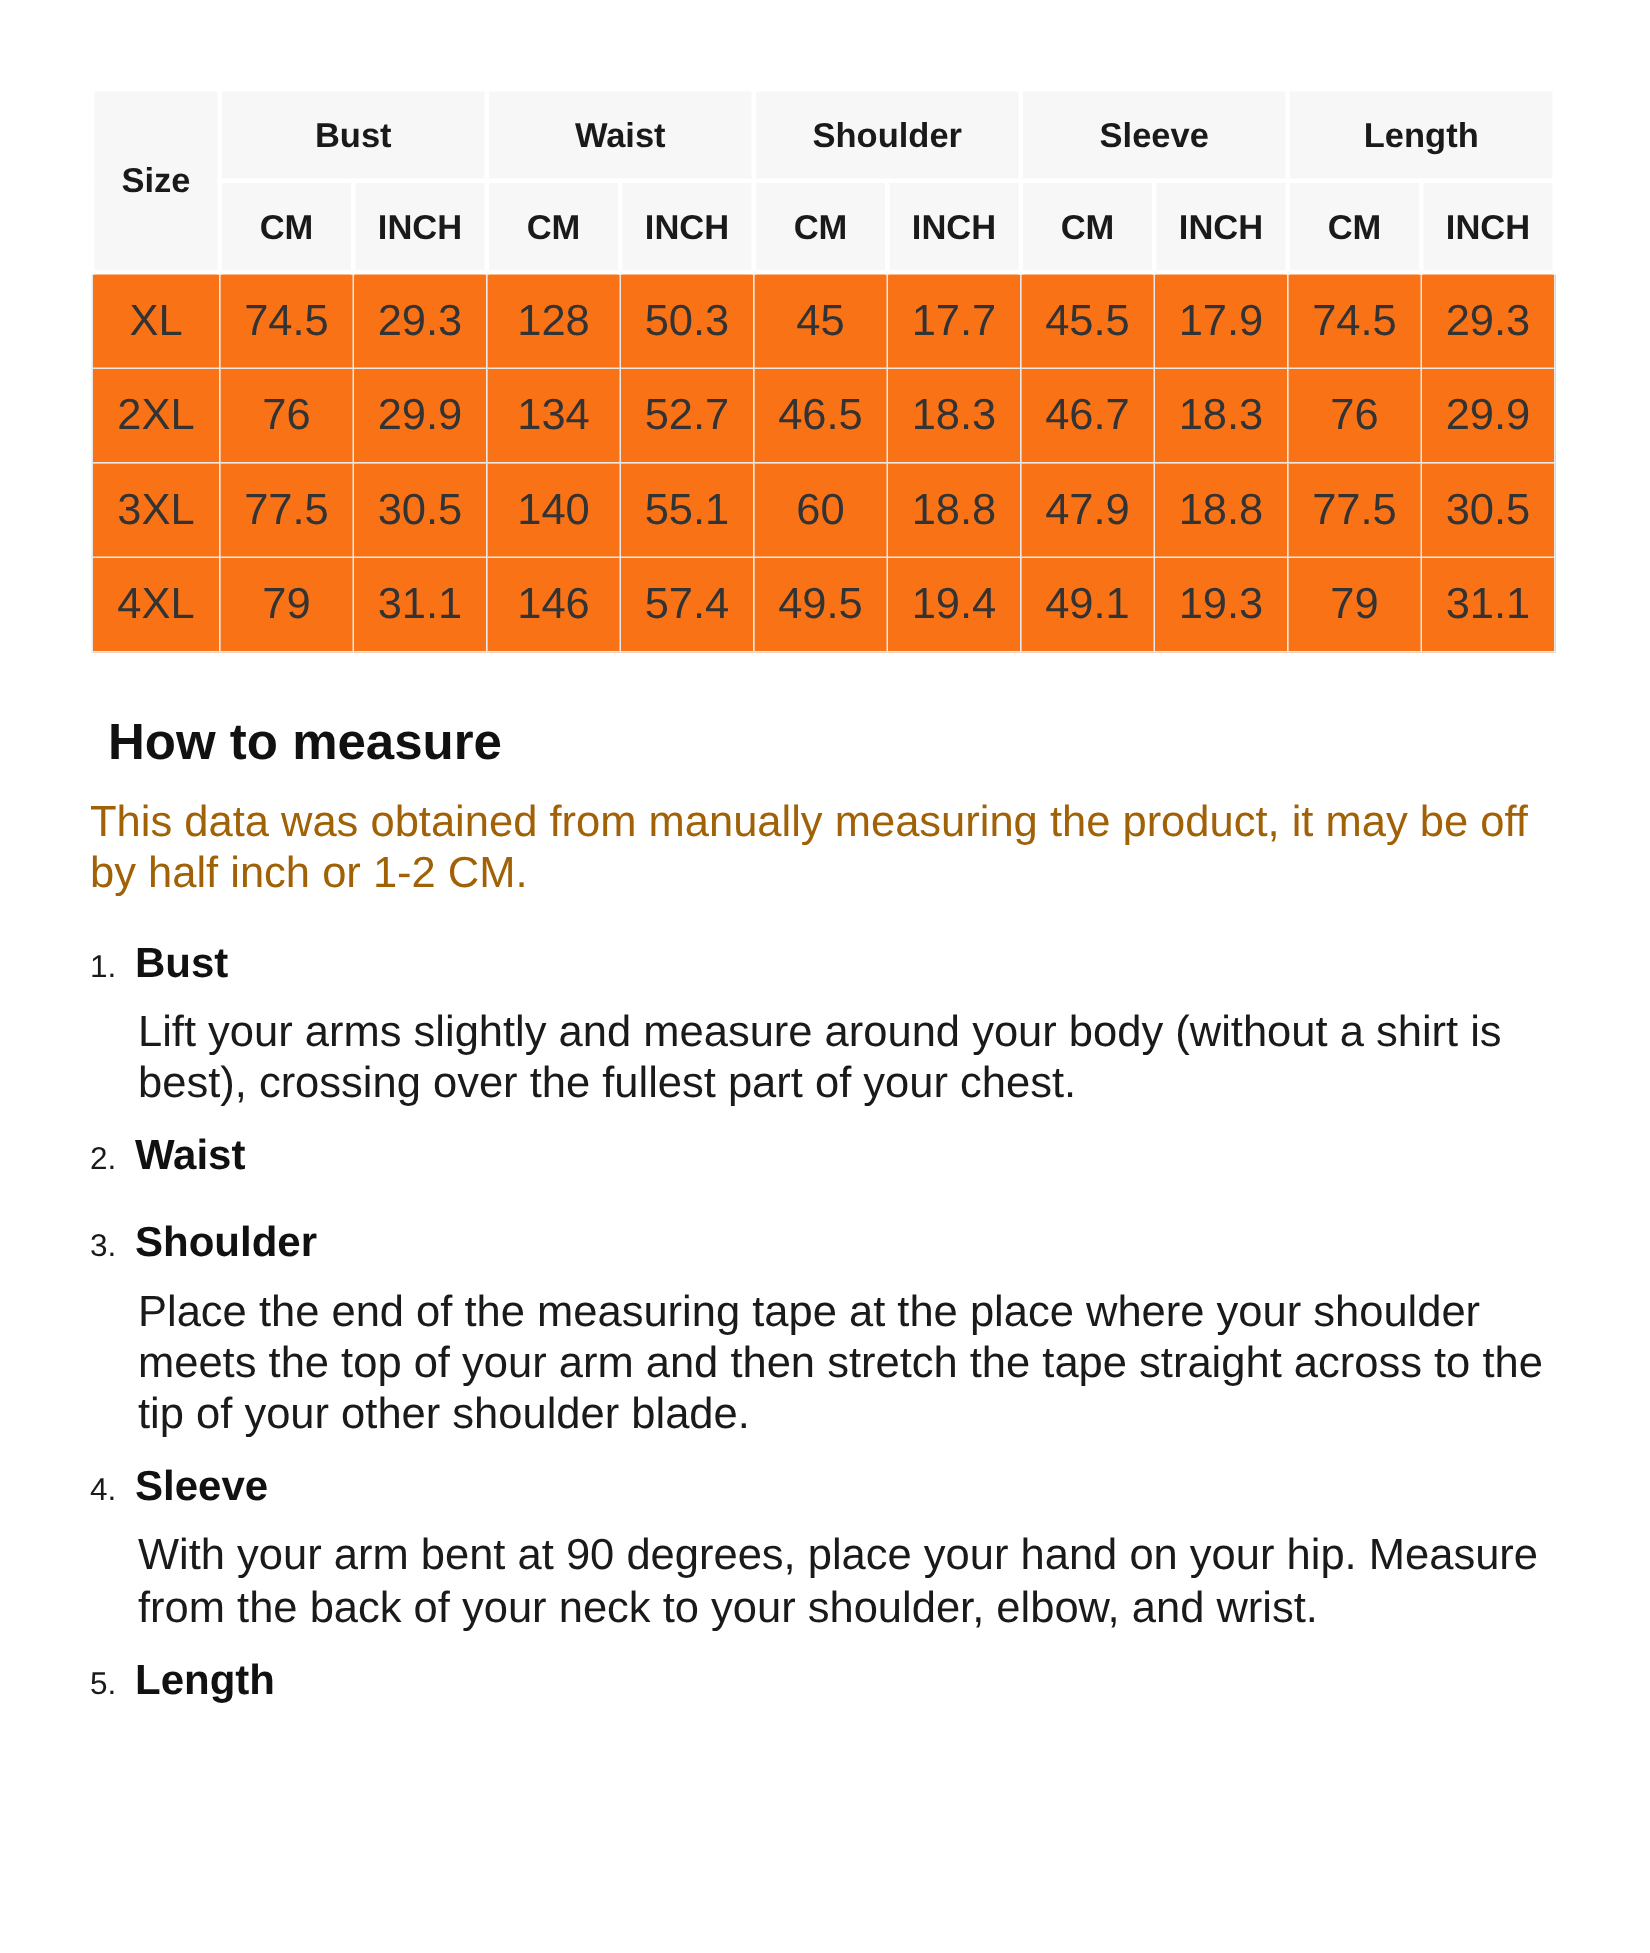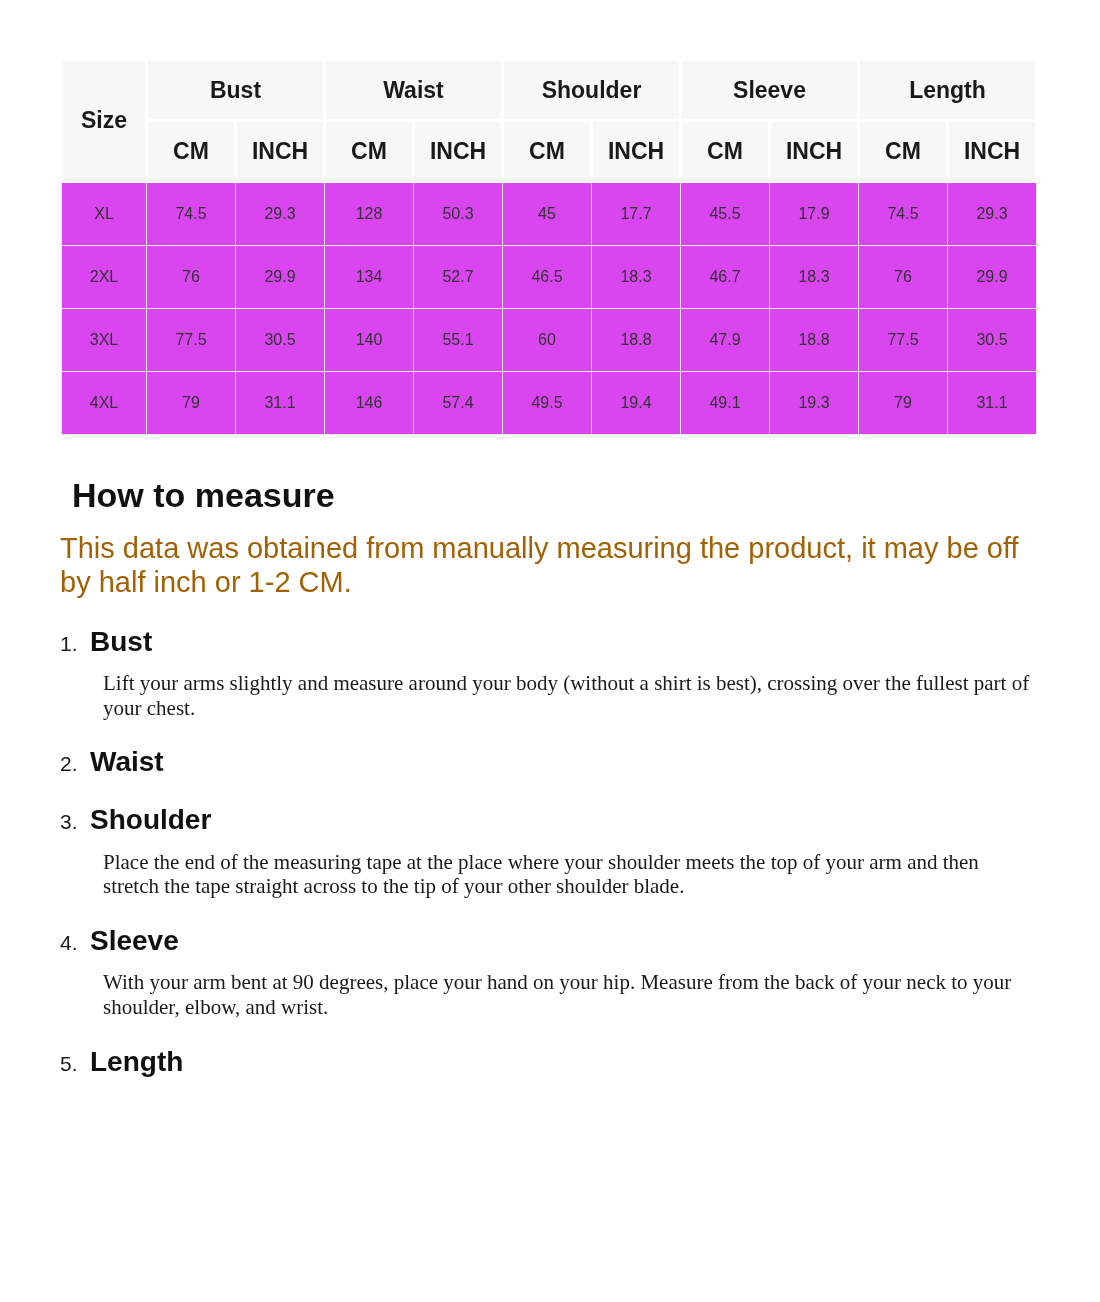--- a/index.html
+++ b/index.html
@@ -28,24 +28,24 @@
     background: #f7f7f8;
     border: 3px solid #ffffff;
     font-weight: 700;
     font-size: 23px;
     color: #1a1a1a;
     height: 58px;
     vertical-align: middle;
     padding: 0;
   }
   table.size-chart tbody td {
-    background: #d946ef;
+    background: #f97316;
     border: 1px solid #e8e8e8;
     font-weight: 400;
-    font-size: 16px;
+    font-size: 29px;
     color: #333333;
     height: 62px;
     vertical-align: middle;
     padding: 0;
   }
 
   
   .htm-title {
     font-size: 34px;
     line-height: 1.18;
@@ -76,25 +76,24 @@
   }
   .step-body { flex: 1; min-width: 0; }
   .step-term {
     font-size: 28px;
     font-weight: 700;
     line-height: 1.15;
     margin: 0 0 13px 0;
     color: #111111;
   }
   .step-desc {
-    font-size: 21px;
+    font-size: 29px;
     line-height: 1.18;
-    margin: 13px;
-    color: #1a1a1a;
-    font-family: Liberation Serif, serif;
+    margin: 2px;
+    color: #1a1a1a;
   }
 </style>
 </head>
 <body>
 
 <div class="page">
 
   <table class="size-chart">
     <colgroup>
       <col style="width:85px">

